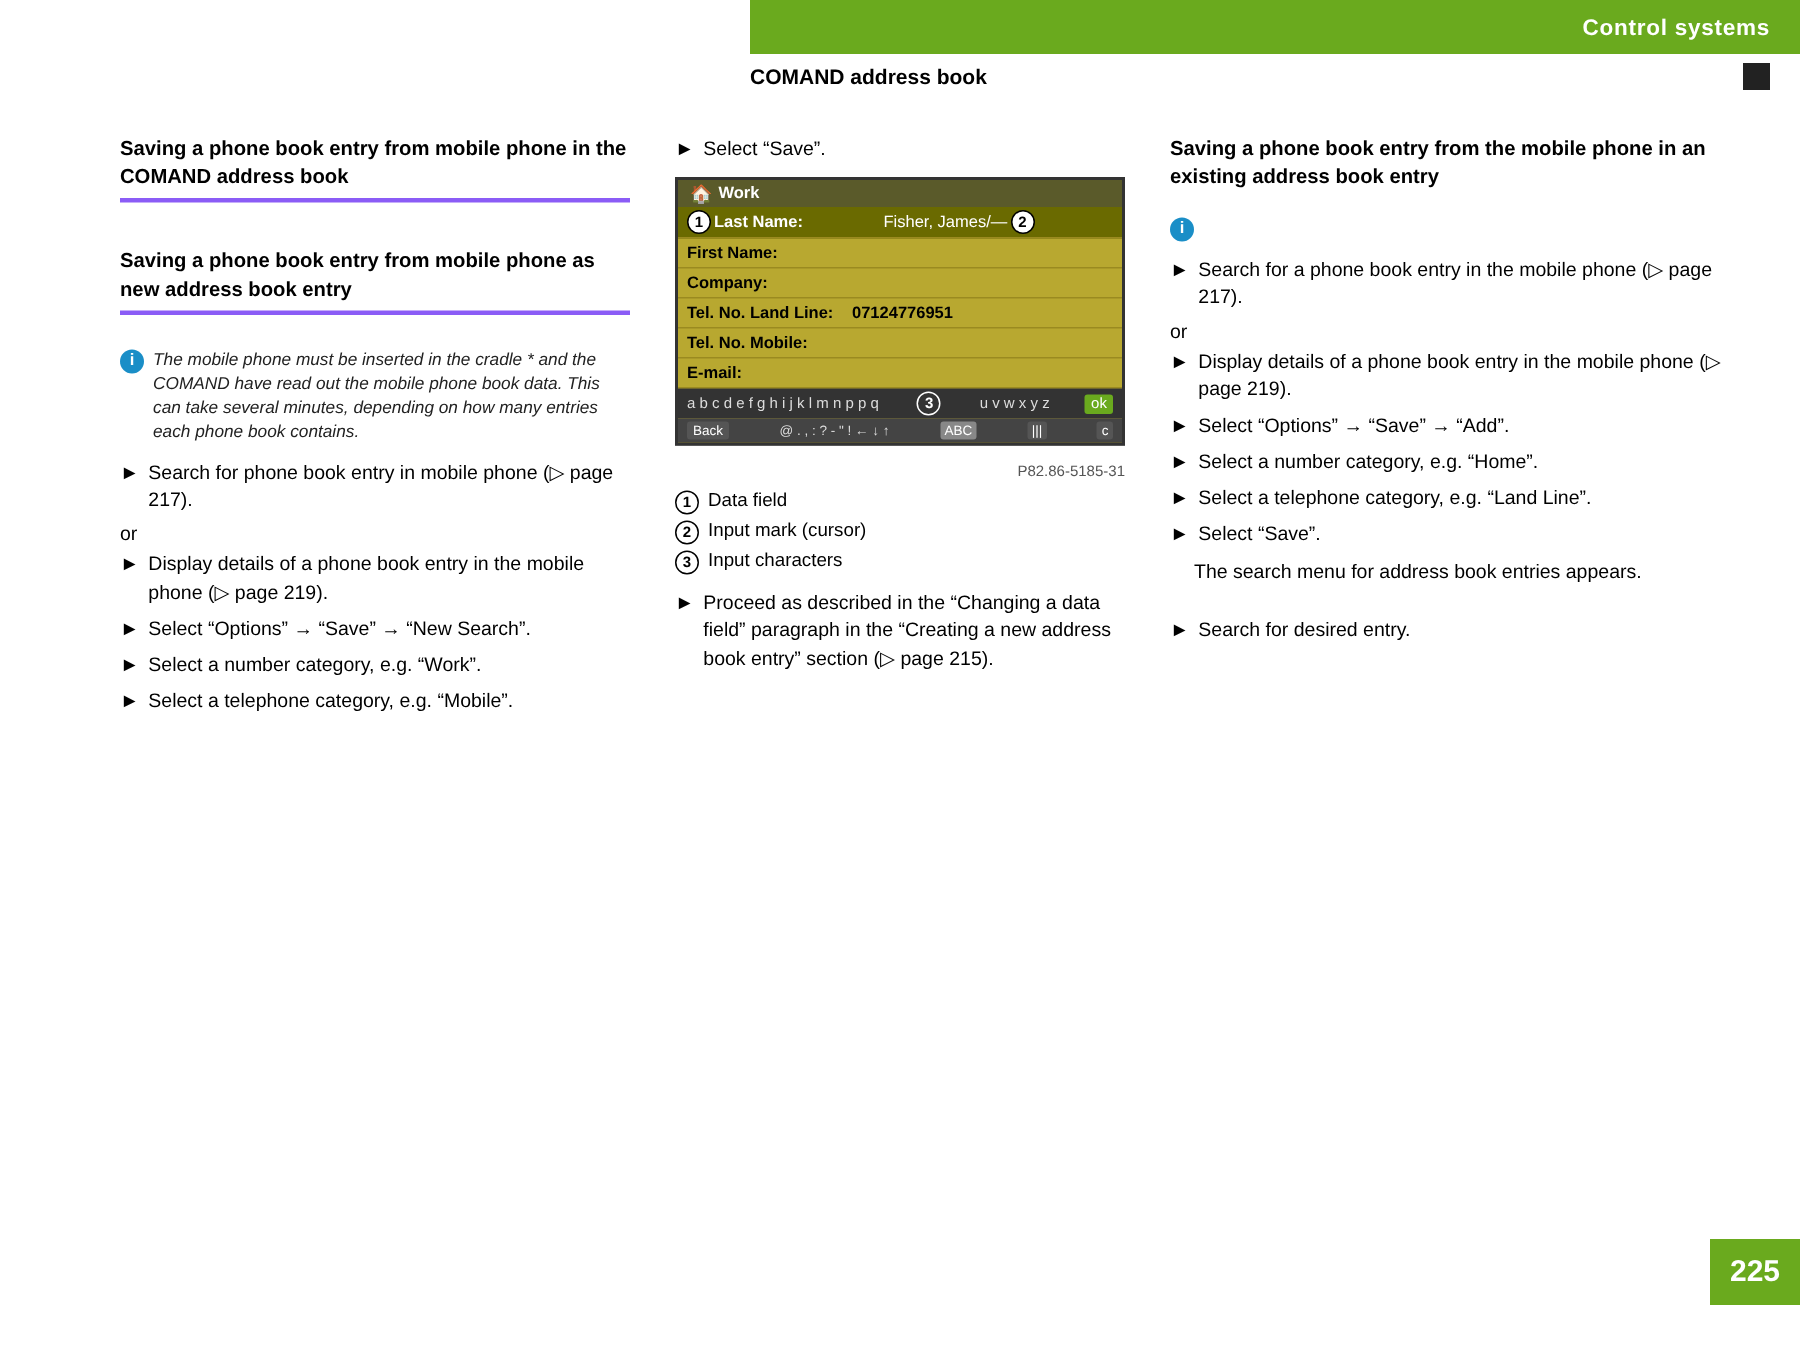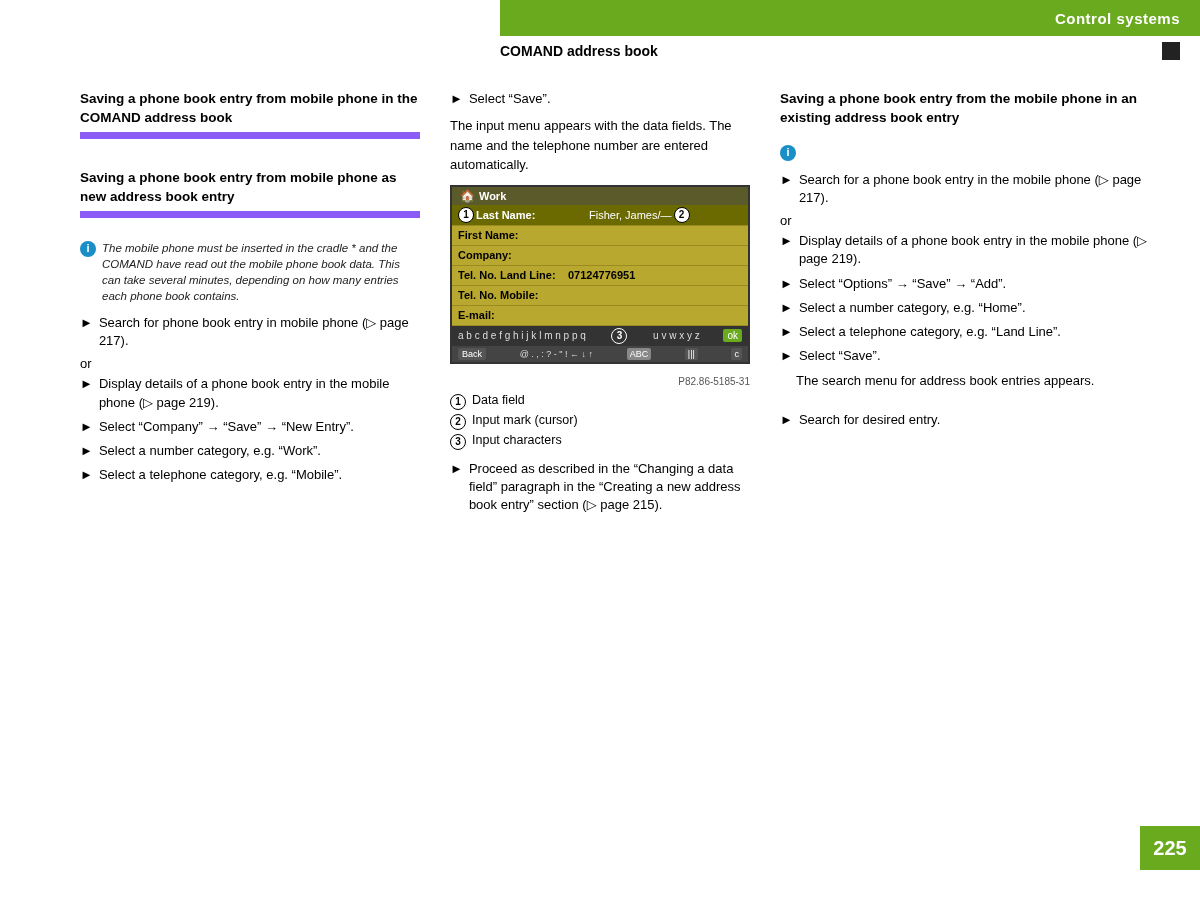--- a/index.html
+++ b/index.html
@@ -105,21 +105,21 @@
       flex: 1;
       padding-left: 10px;
     }
 
     
     .section-heading {
       font-weight: bold;
       font-size: 13.5px;
       line-height: 1.4;
       margin-bottom: 12px;
-      border-bottom: 7px solid #8b5cf6;
+      border-bottom: 3px solid #8b5cf6;
       padding-bottom: 4px;
       display: inline-block;
     }
     .section-heading-right {
       font-weight: bold;
       font-size: 13.5px;
       line-height: 1.4;
       margin-bottom: 8px;
     }
 
@@ -345,21 +345,21 @@
 
     
     <div class="bullet-item">
       <span class="bullet-arrow">►</span>
       <span>Display details of a phone book entry in the mobile phone (▷ page 219).</span>
     </div>
 
     
     <div class="bullet-item">
       <span class="bullet-arrow">►</span>
-      <span>Select “Company” → “Save” → “New Entry”.</span>
+      <span>Select “Options” → “Save” → “New Search”.</span>
     </div>
 
     
     <div class="bullet-item">
       <span class="bullet-arrow">►</span>
       <span>Select a number category, e.g. “Work”.</span>
     </div>
 
     
     <div class="bullet-item">
@@ -368,23 +368,20 @@
     </div>
   </div>
 
   <div class="middle-col">
 
     <div class="bullet-item" style="margin-bottom:8px;">
       <span class="bullet-arrow">►</span>
       <span>Select “Save”.</span>
     </div>
 
-    <div style="margin-bottom:10px; font-size:13px; line-height:1.5;">
-      <span>The input menu appears with the data fields. The name and the telephone number are entered automatically.</span>
-    </div>
 
     <div class="phone-ui">
       <div class="phone-ui-titlebar">
         <span style="font-size:12px;">🏠</span>
         <span style="font-weight:bold;">Work</span>
       </div>
       <div class="phone-ui-body">
 
         <div class="phone-ui-row selected">
           <span class="circle-num">1</span>

